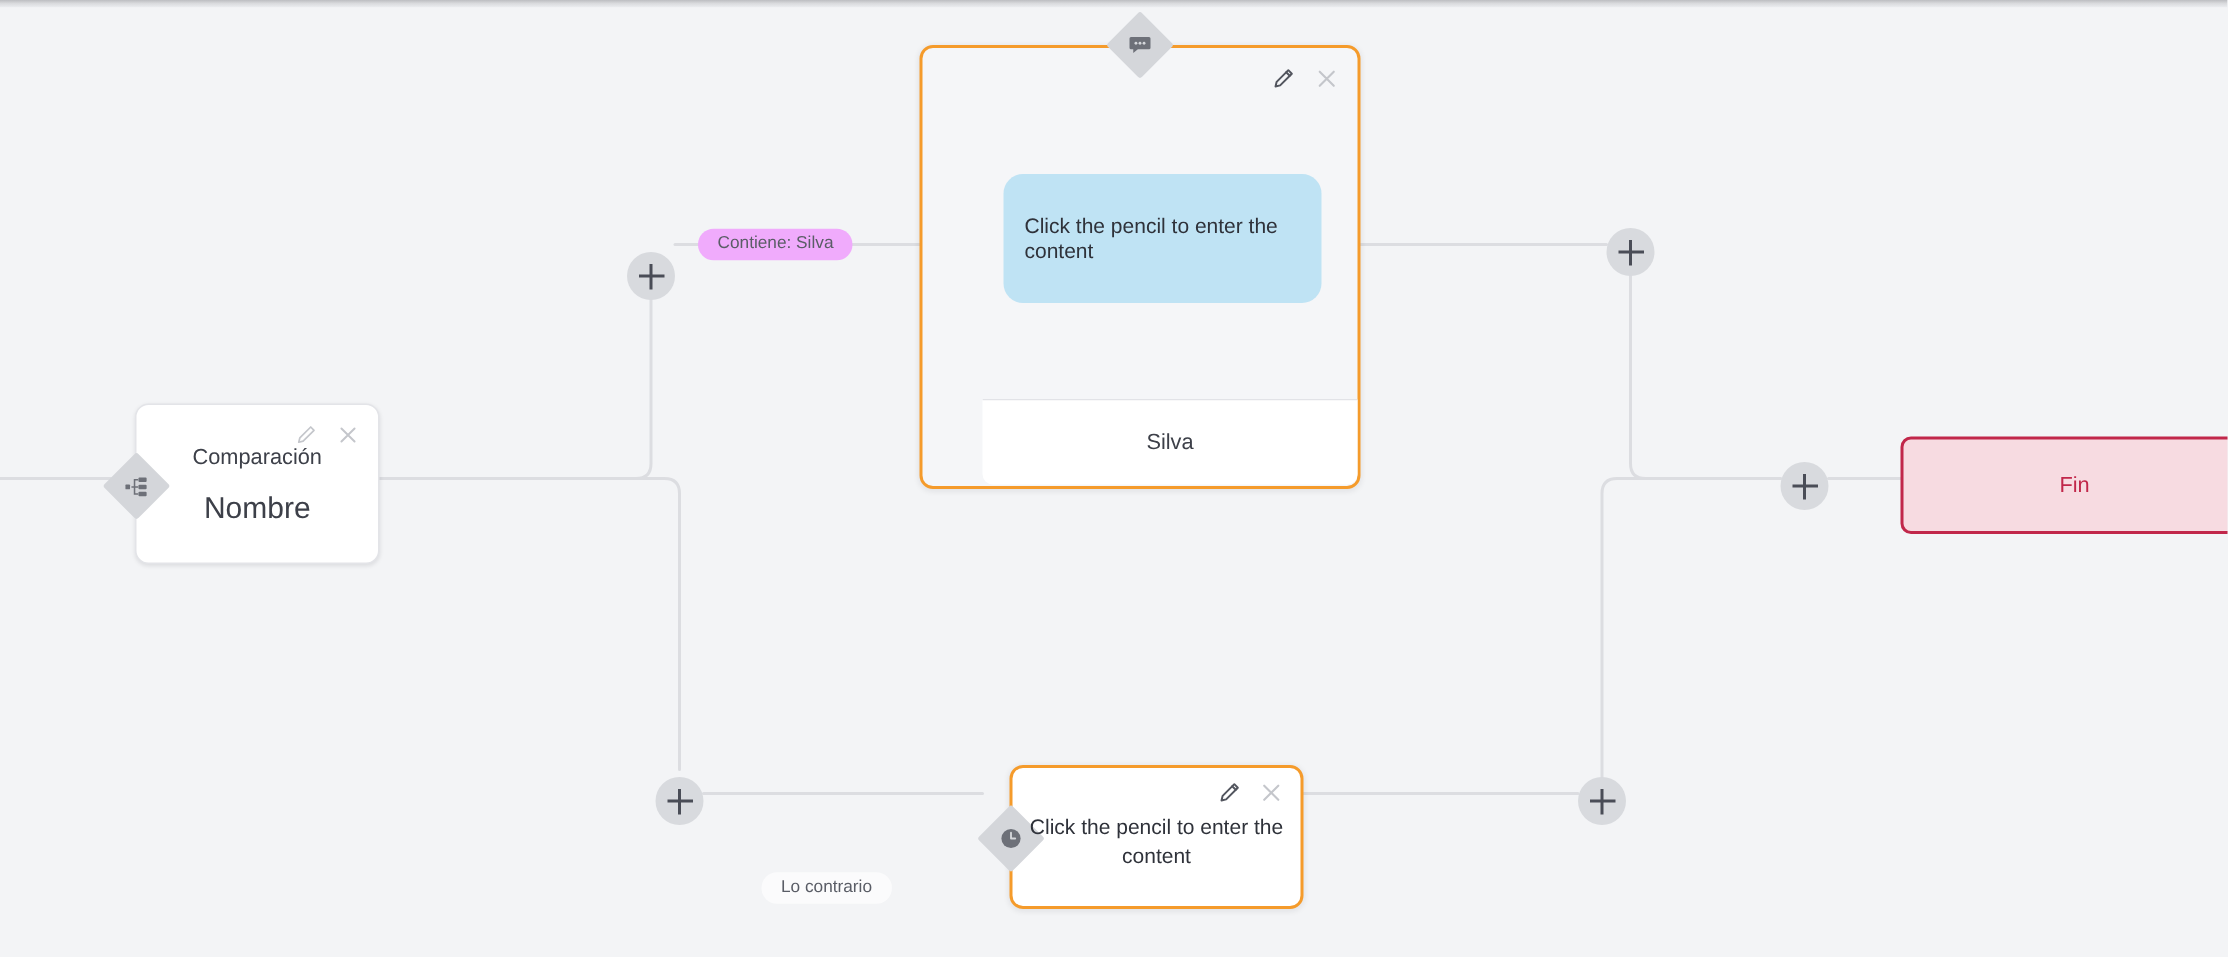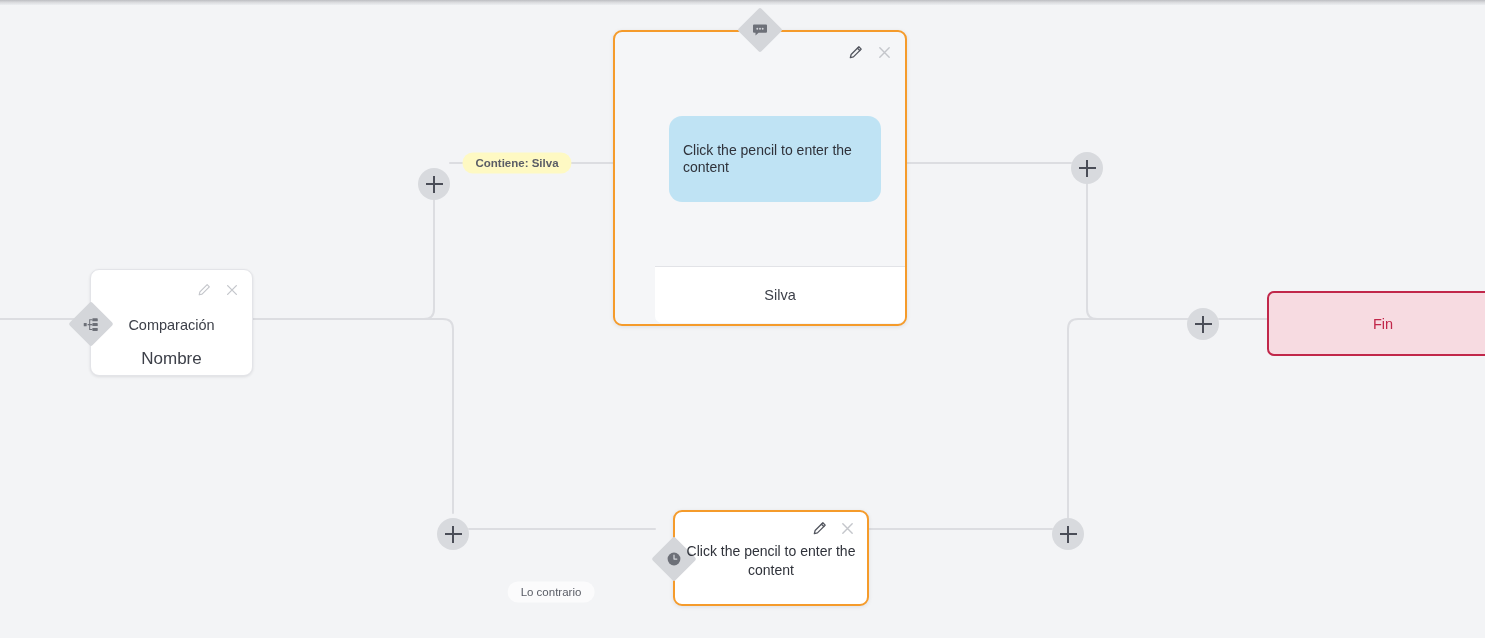--- a/index.html
+++ b/index.html
@@ -89,40 +89,40 @@
   .edge-label {
     position: absolute;
     transform: translate(-50%, -50%);
     padding: 4px 13px;
     border-radius: 11px;
     font-size: 11.5px;
     color: #5a5d66;
     white-space: nowrap;
     line-height: 13px;
   }
-  .edge-label.grey  { background: #fef9c3; font-weight: bold; }
+  .edge-label.grey  { background: #f0abfc; }
   .edge-label.white { background: #fbfbfc; margin-top: 40px; }
 
   
   #comparison-node {
     left: 90px; top: 264px;
     width: 163px; height: 107px;
     background: #ffffff;
     border: 1px solid #e3e4e8;
     border-radius: 9px;
     box-shadow: 0 1px 3px rgba(20,22,30,.10);
   }
   #comparison-node .titles {
     position: absolute;
-    left: 0; right: 0; top: 44px;
+    left: 0; right: 0; top: 24px;
     text-align: center;
     color: #3d4049;
   }
   #comparison-node .t1 { font-size: 14.5px; line-height: 22px; }
-  #comparison-node .t2 { font-size: 17px; line-height: 22px; margin-top: 12px; }
+  #comparison-node .t2 { font-size: 20px; line-height: 22px; margin-top: 12px; }
   #comparison-node .diamond { left: -16px; top: 38px; }
 
   .tool-row { position: absolute; right: 13px; top: 13px; display: flex; align-items: center; gap: 14px; }
   .tool-btn { cursor: pointer; line-height: 0; display: block; }
 
   
   #message-card {
     left: 613px; top: 25px;
     width: 294px; height: 296px;
     background: #f5f6f8;

